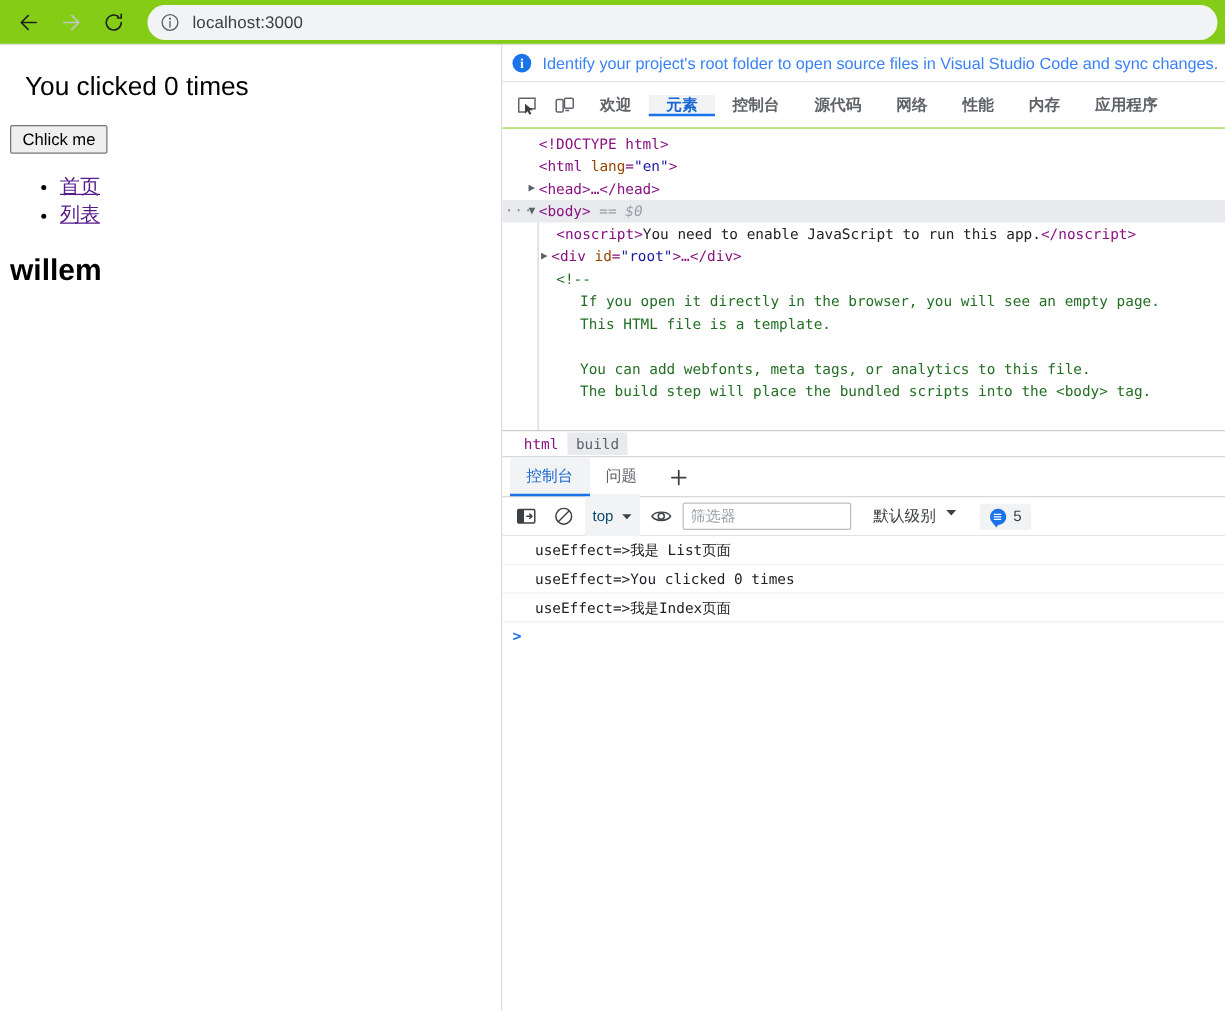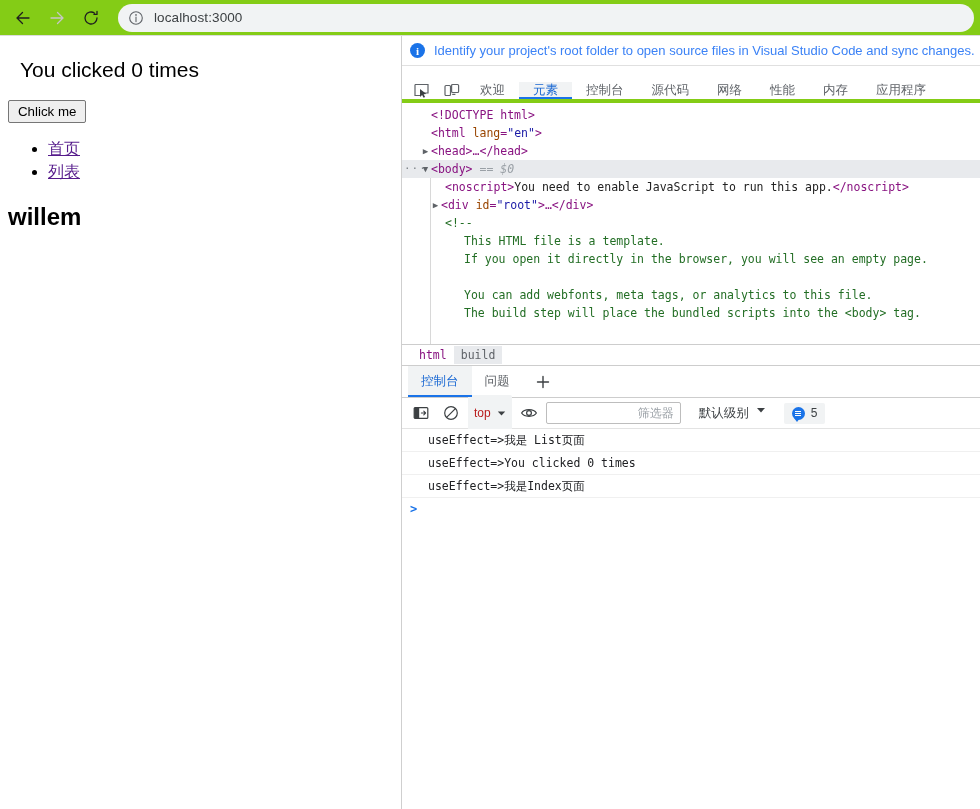--- a/index.html
+++ b/index.html
@@ -120,25 +120,26 @@
     display: flex; align-items: center; justify-content: center;
     margin-right: 9px;
     flex: none;
     font-family: "Liberation Serif", serif;
   }
   #devtools-notice-text { font-size: 13px; color: #3b82f6; }
 
   #devtools-tabbar {
     height: 37px;
     display: flex;
-    align-items: flex-end;
-    background: #ffffff;
-    border-bottom: 4px solid #84cc16;
+    align-items: center;
+    background: #ffffff;
+    border-bottom: 1px solid #84cc16;
     padding-left: 4px;
     overflow: hidden;
+    font-weight: bold;
   }
   .dt-icon-btn {
     width: 30px;
     display: flex; align-items: center; justify-content: center;
     flex: none;
   }
   .dt-tab {
     display: flex;
     align-items: center;
     padding: 0 14px;
@@ -263,34 +264,33 @@
     display: flex; align-items: center; justify-content: center;
     flex: none;
   }
   #context-select {
     display: flex; align-items: center; gap: 6px;
     background: #f1f3f4;
     border-radius: 2px;
     padding: 2px 6px;
     height: 36px;
     font-size: 12px;
-    color: #b91c1c;
+    color: #0c4a6e;
   }
   #filter-input {
     flex: none;
     width: 135px;
     height: 22px;
     border: 1px solid #bdbdbd;
     border-radius: 2px;
     font-size: 12px;
     color: #8b5cf6;
     padding: 0 6px;
     font-family: "Liberation Sans", sans-serif;
     background: #fff;
-    text-align: right;
   }
   #filter-input::placeholder { color: #9aa0a6; }
   #level-select {
     display: flex; gap: 7px;
     font-size: 12.5px;
     color: #3c4043;
     padding: 0 4px;
     margin-left: 10px;
   }
   #message-count {
@@ -470,22 +470,22 @@
         <span class="tri hidden">▶</span><span class="tag">&lt;noscript&gt;</span><span class="text-node">You need to enable JavaScript to run this app.</span><span class="tag">&lt;/noscript&gt;</span>
       </div>
 
       <div class="node-row indent1" style="padding-left:28px">
         <span class="tri">▶</span><span class="tag">&lt;div </span><span class="attr-name">id</span><span class="punct">=</span><span class="attr-val">"root"</span><span class="tag">&gt;…&lt;/div&gt;</span>
       </div>
 
       <div class="node-row indent1">
         <span class="tri hidden">▶</span><span class="comment">&lt;!--</span>
       </div>
+      <div class="node-row indent3"><span class="comment">If you open it directly in the browser, you will see an empty page.</span></div>
       <div class="node-row indent3"><span class="comment">This HTML file is a template.</span></div>
-      <div class="node-row indent3"><span class="comment">If you open it directly in the browser, you will see an empty page.</span></div>
       <div class="node-row indent3"><span class="comment">&nbsp;</span></div>
       <div class="node-row indent3"><span class="comment">You can add webfonts, meta tags, or analytics to this file.</span></div>
       <div class="node-row indent3"><span class="comment">The build step will place the bundled scripts into the &lt;body&gt; tag.</span></div>
     </div>
 
     <div id="breadcrumb">
       <span class="crumb">html</span>
       <span class="crumb active">build</span>
     </div>
 

